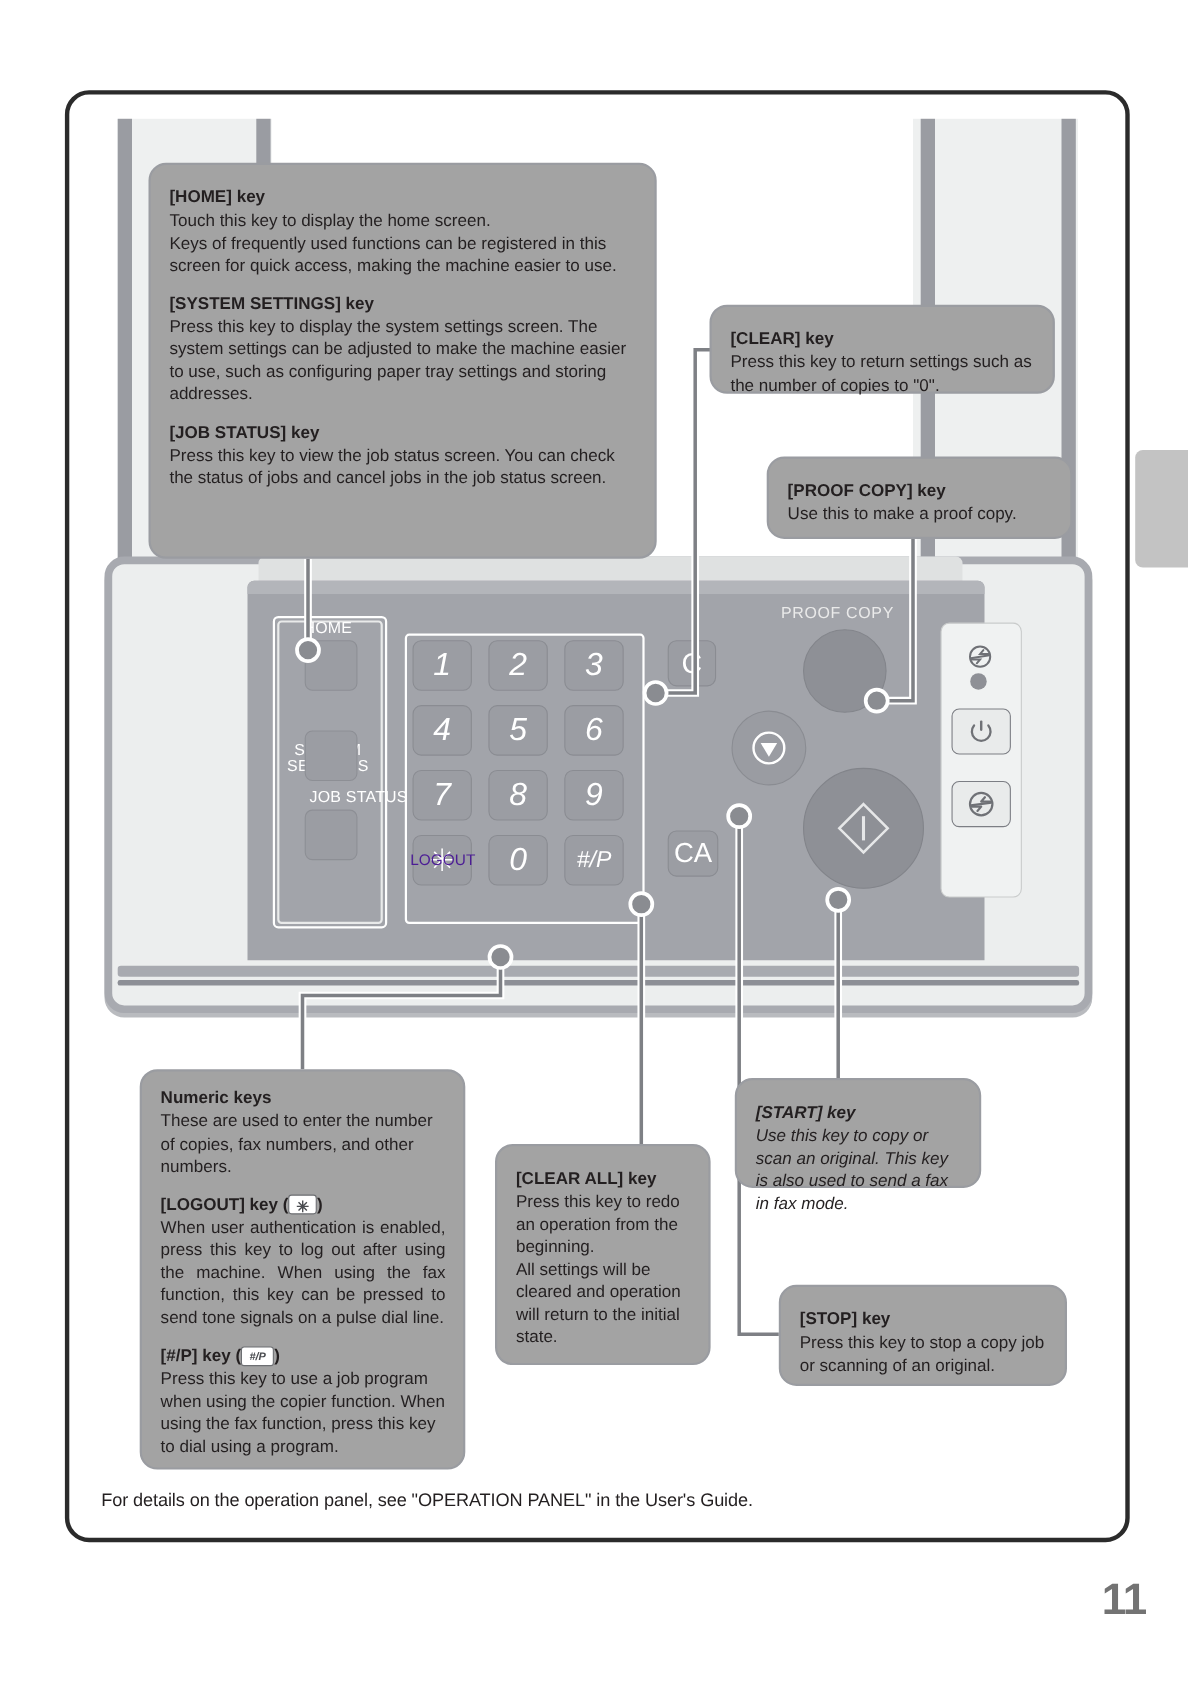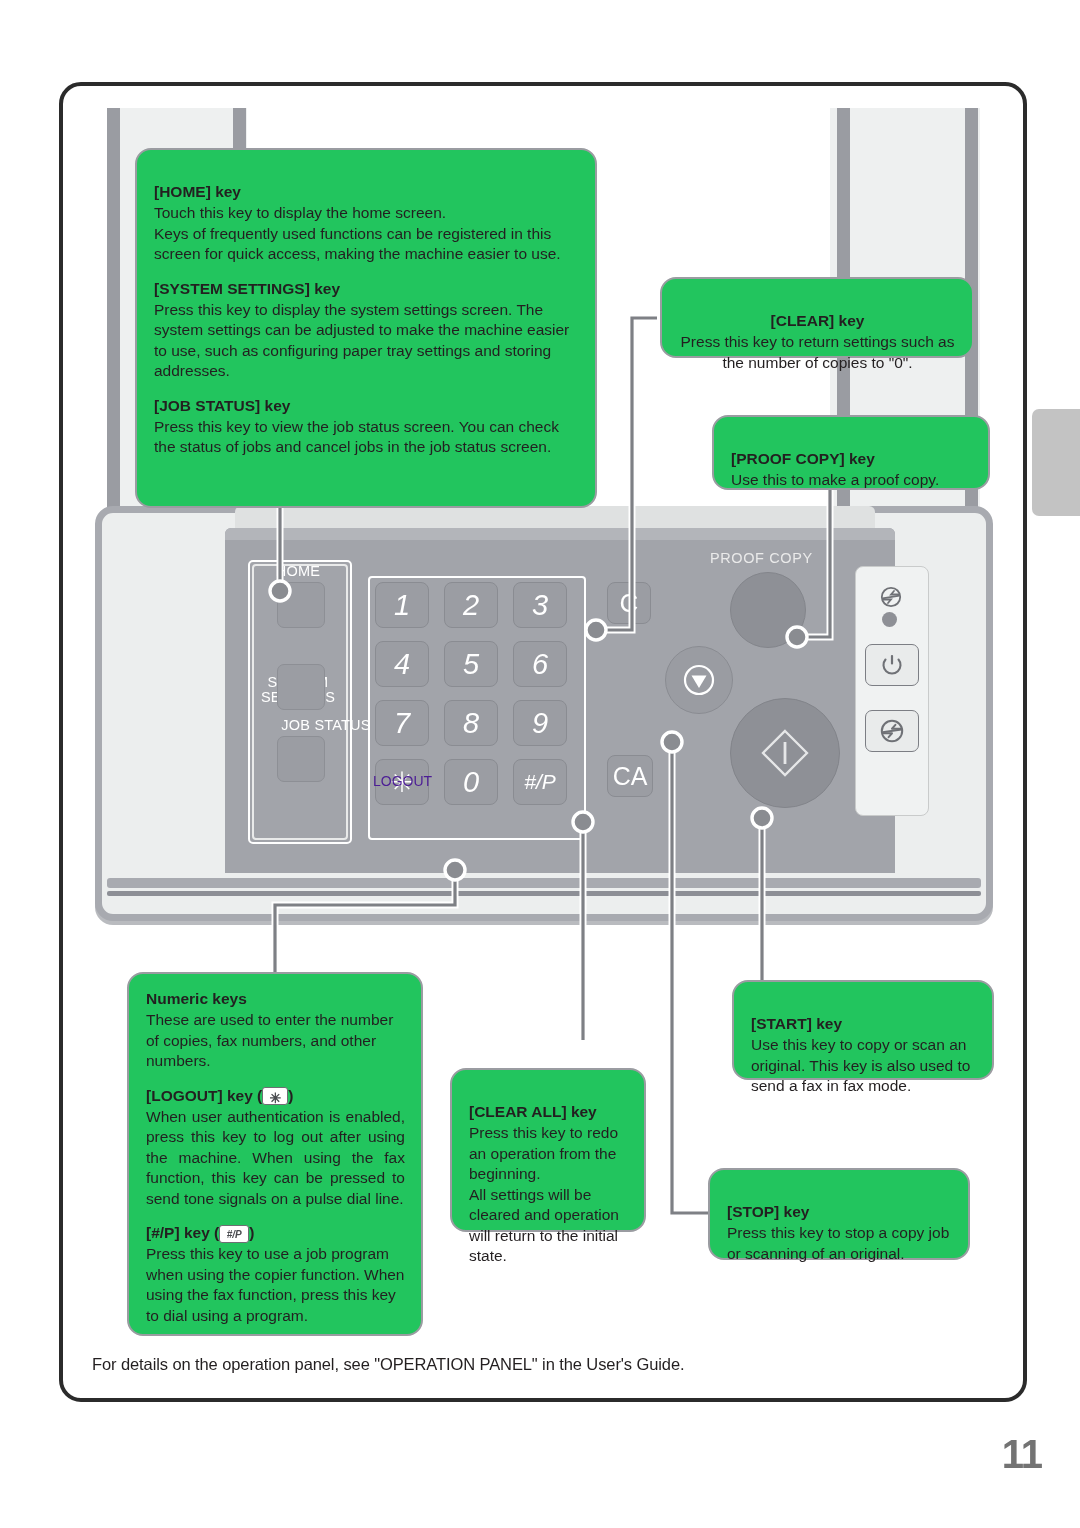--- a/index.html
+++ b/index.html
@@ -143,39 +143,39 @@
   .pwr-btn{
     position:absolute;width:52px;height:40px;left:640px;
     background:#e9ebeb;border:1.5px solid #7c7e84;border-radius:7px;
     display:flex;align-items:center;justify-content:center;
   }
   .pwr-btn.b1{top:116px;}
   .pwr-btn.b2{top:182px;}
 
   
   .callout{
-    position:absolute;background:#22c55e;border:2.5px solid #9a9ca1;border-radius:16px;
-    box-sizing:border-box;padding:32px 16px 15px 17px;
+    position:absolute;background:#a3a3a3;border:2.5px solid #9a9ca1;border-radius:16px;
+    box-sizing:border-box;padding:20px 16px 15px 17px;
     color:#231f20;
   }
   .callout h4{
     margin:0 0 1px 0;font-size:15.5px;font-weight:bold;line-height:20px;
   }
   .callout p{
     margin:0;font-size:15.5px;line-height:20.5px;
   }
   .callout h4.spaced{margin-top:14px;}
   .just p.just{text-align:justify;}
 
   #co-home{left:135px;top:148px;width:462px;height:360px;}
-  #co-clear{left:660px;top:277px;width:314px;height:81px;text-align:center;}
-  #co-proof{left:712px;top:415px;width:278px;height:75px;}
+  #co-clear{left:645px;top:277px;width:314px;height:81px;}
+  #co-proof{left:697px;top:415px;width:278px;height:75px;}
   #co-numeric{left:127px;top:972px;width:296px;height:364px;padding-top:15px;}
-  #co-clearall{left:450px;top:1040px;width:196px;height:164px;margin-top:28px;}
-  #co-start{left:732px;top:980px;width:262px;height:100px;}
+  #co-clearall{left:450px;top:1040px;width:196px;height:201px;}
+  #co-start{left:668px;top:980px;width:224px;height:100px;font-style:italic;}
   #co-stop{left:708px;top:1168px;width:262px;height:92px;}
 
   .inlinekey{
     display:inline-block;vertical-align:middle;border:1.3px solid #6d6f73;border-radius:3px;
     background:#fff;color:#4a4c50;text-align:center;line-height:1;
   }
   .inlinekey.star{width:26px;height:18px;font-size:14px;padding-top:3px;box-sizing:border-box;}
   .inlinekey.hashp{width:30px;height:18px;font-size:10px;padding-top:4px;box-sizing:border-box;font-style:italic;}
 
   

